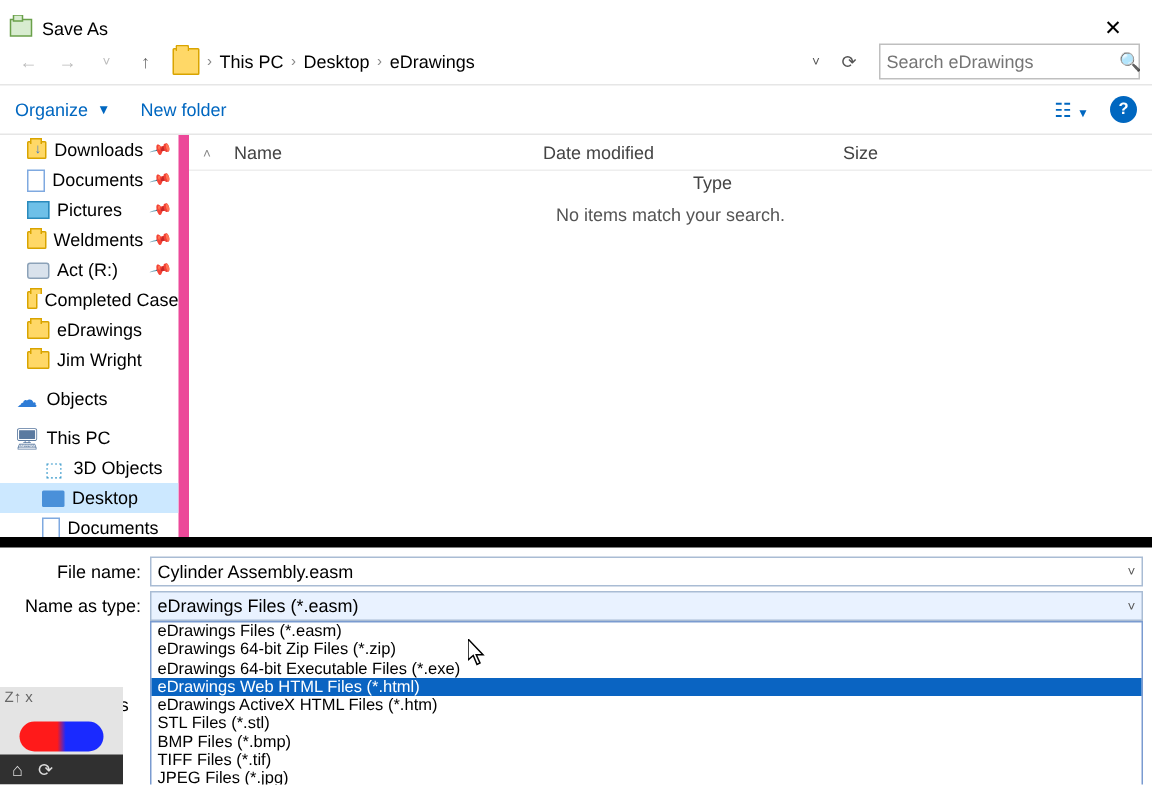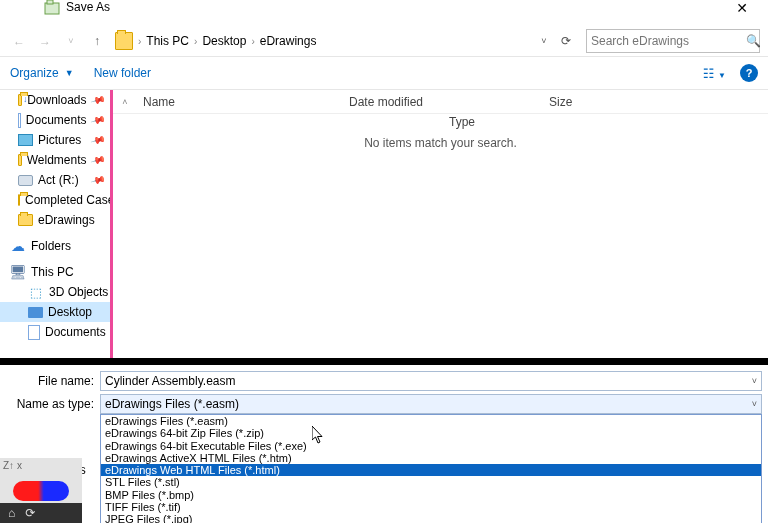--- a/index.html
+++ b/index.html
@@ -1,19 +1,19 @@
 <!DOCTYPE html>
 <html><head>
 <meta charset="utf-8">
 <style>
   * { box-sizing: border-box; margin: 0; padding: 0; font-family: "Segoe UI", Tahoma, sans-serif; font-size: 12px; }
   body { width: 768px; height: 523px; background: #fff; overflow: hidden; position: relative; }
 
   
-  .titlebar { height: 26px; display: flex; align-items: flex-start; padding: 0 6px; margin-left: 38px; }
+  .titlebar { height: 26px; display: flex; align-items: flex-end; padding: 0 6px; }
   .titlebar .app-icon { width: 16px; height: 16px; margin-right: 6px; display:inline-flex; align-items:center; justify-content:center;}
   .titlebar .title { flex: 1; font-size: 12px; color: #000; }
   .titlebar .close { width: 40px; text-align: center; font-size: 14px; cursor: pointer; }
 
   
   .navbar { height: 30px; display: flex; align-items: center; padding: 0 8px; gap: 4px; }
   .nav-btn { width: 22px; height: 22px; display: flex; align-items: center; justify-content: center; color: #666; cursor: pointer; }
   .nav-btn.disabled { color: #bbb; }
   .addr { flex: 1; display: flex; align-items: center; border: 1px solid transparent; height: 24px; }
   .addr .folder-icon { width:18px; height:18px; background:#ffd867; border:1px solid #d9a400; margin:0 2px 0 2px; border-radius:1px; position:relative;}
@@ -31,21 +31,21 @@
   
   .toolbar { height: 32px; display:flex; align-items:center; padding:0 10px; }
   .toolbar .link { color:#0067c0; cursor:pointer; margin-right:6px;}
   .toolbar .drop { font-size:9px; color:#0067c0; margin-right:20px;}
   .toolbar .tool-right { margin-left:auto; display:flex; align-items:center; gap:14px;}
   .vicon { color:#0067c0; cursor:pointer; }
   .help { width:18px; height:18px; border-radius:50%; background:#0067c0; color:#fff; display:flex; align-items:center;justify-content:center; font-size:11px; font-weight:bold; cursor:pointer;}
 
   
   .main { display:flex; height: 268px; }
-  .tree { width: 113px; border-right:3px solid #ec4899; overflow:hidden; padding-top:0;}
+  .tree { width: 126px; border-right:7px solid #ec4899; overflow:hidden; padding-top:0;}
   .tree-item { display:flex; align-items:center; height:20px; padding-left:18px; gap:5px; cursor:pointer; white-space:nowrap;}
   .tree-item.selected { background:#cce8ff; }
   .tree-item.section { padding-left:10px; margin-top:6px;}
   .pin { margin-left:auto; margin-right:6px; color:#7a7a7a; font-size:10px; transform: rotate(30deg);}
   .ticon { width:16px; height:16px; display:inline-flex; align-items:center; justify-content:center;}
   .ticon.folder { background:#ffd867; border:1px solid #d9a400; width:15px;height:12px; border-radius:1px; position:relative;}
   .ticon.folder::before{content:"";position:absolute;top:-3px;left:1px;width:6px;height:3px;background:#ffd867;border:1px solid #d9a400;border-bottom:none;}
   .ticon.dl::after{content:"\2193";position:absolute;font-size:9px;color:#3a76d0;left:4px;top:-1px;font-weight:bold;}
   .ticon.doc{background:#fff;border:1px solid #7fa9e0;width:12px;height:15px;}
   .ticon.pic{background:#6ec0e8;border:1px solid #2a8abc;width:15px;height:12px;}
@@ -171,24 +171,28 @@
         <span class="pin">📌</span>
       </div>
     <div class="tree-item">
         <span class="ticon folder"></span>
         <span>Completed Case</span>
       </div>
     <div class="tree-item">
         <span class="ticon folder"></span>
         <span>eDrawings</span>
       </div>
+    <div class="tree-item">
+        <span class="ticon folder"></span>
+        <span>Jim Wright</span>
+      </div>
 
     <div class="tree-item section">
         <span class="ticon cloud">☁</span>
-        <span>Folders</span>
+        <span>Objects</span>
       </div>
 
     <div class="tree-item section">
         <span class="ticon pc">🖥</span>
         <span>This PC</span>
       </div>
     <div class="tree-item" style="padding-left:28px;">
         <span class="ticon cube">⬚</span>
         <span>3D Objects</span>
       </div>
@@ -231,22 +235,22 @@
         <span>eDrawings Files (*.easm)</span>
         <span class="arrow">˅</span>
       </div>
     </div>
   </div>
 
   <div class="dropdown-list" id="filetype-dropdown">
       <div class="dl-item">eDrawings Files (*.easm)</div>
       <div class="dl-item">eDrawings 64-bit Zip Files (*.zip)</div>
       <div class="dl-item">eDrawings 64-bit Executable Files (*.exe)</div>
+      <div class="dl-item sel">eDrawings Web HTML Files (*.html)</div>
       <div class="dl-item">eDrawings ActiveX HTML Files (*.htm)</div>
-      <div class="dl-item sel">eDrawings Web HTML Files (*.html)</div>
       <div class="dl-item">STL Files (*.stl)</div>
       <div class="dl-item">BMP Files (*.bmp)</div>
       <div class="dl-item">TIFF Files (*.tif)</div>
       <div class="dl-item">JPEG Files (*.jpg)</div>
       <div class="dl-item">PNG Files (*.png)</div>
     </div>
 
   <div class="hide-row" style="position:absolute; left:0; top:90px;">
     <span class="hide-caret">˄</span>
     <span class="hide-link">Hide Folders</span>

